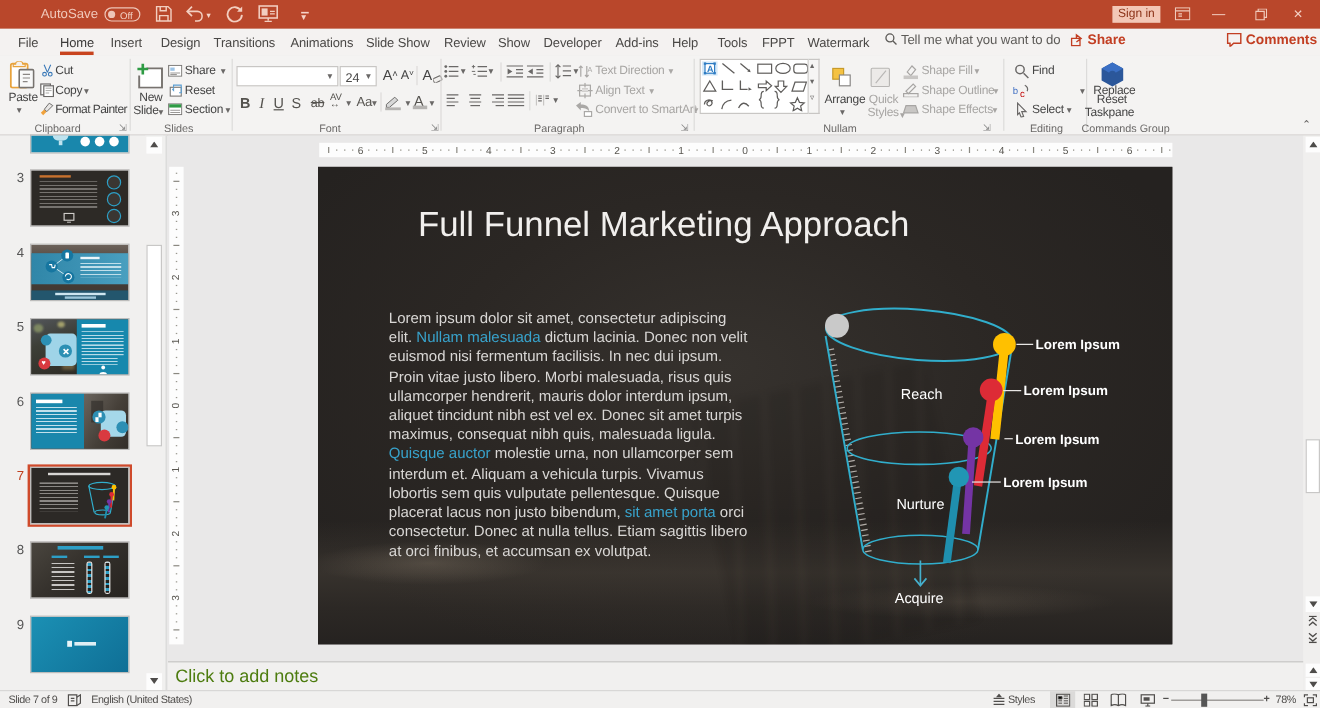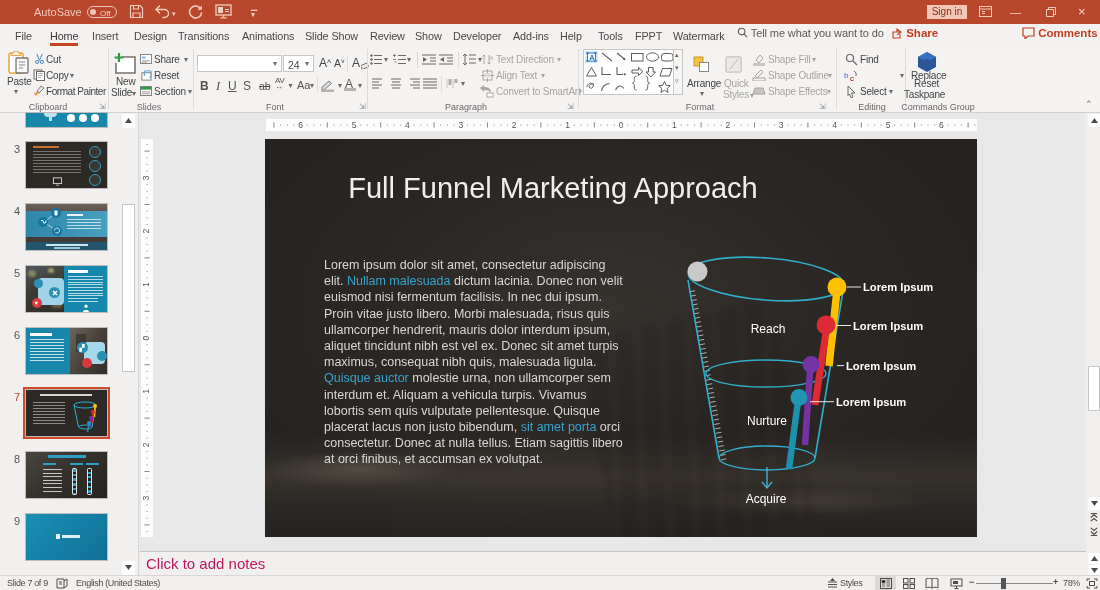--- a/index.html
+++ b/index.html
@@ -24,21 +24,21 @@
 .ric{position:absolute}
 #thumbs{position:absolute;left:0;top:113px;width:139px;height:462px;background:#f1f0ef;border-right:1px solid #d8d7d6}
 .thumb{position:absolute;left:26px;width:81px;height:46px;background:#333;outline:1px solid #bdbcbb;overflow:hidden}
 .tnum{position:absolute;left:6px;font-size:11px;color:#555;width:14px;text-align:right}
 #main{position:absolute;left:140px;top:113px;width:946px;height:438px;background:#e9e8e8}
 #hruler{position:absolute;left:266px;top:119px;width:711px;height:12px;background:#fdfdfd}
 #vruler{position:absolute;left:141px;top:139px;width:12px;height:398px;background:#fdfdfd}
 #slide{position:absolute;left:265px;top:139px;width:712px;height:398px;background:#282523;overflow:hidden}
 #vscroll{position:absolute;left:1086px;top:113px;width:14px;height:462px;background:#f0efee}
 #notes{position:absolute;left:140px;top:551px;width:946px;height:24px;background:#f1f0ef;border-top:1px solid #c6c5c4}
-#notes .nt{position:absolute;left:6px;top:3px;font-size:15px;color:#be185d}
+#notes .nt{position:absolute;left:6px;top:3px;font-size:15px;color:#4d7c0f}
 #status{position:absolute;left:0;top:575px;width:1100px;height:15px;background:#f1f0ef;border-top:1px solid #d8d7d6;font-size:9px;letter-spacing:-.35px;color:#504e4c}
 </style></head><body>
 
 <div id="titlebar">
   <span class="t" style="left:34px;font-size:11px;color:#f0c9bb">AutoSave</span>
   <span class="pill">
       <span class="dot"></span>
       <span class="off">Off</span>
     </span>
   <svg class="abs" style="left:129px;top:4px" width="15" height="15" viewBox="0 0 15 15">
@@ -292,21 +292,21 @@
   <path d="M2 36c0-3.5 4.5-5 6-2.5s-2 5-3.5 3 2-4.5 4.5-3.5" stroke-width="1"></path>
     <path d="M16.5 40c.5-4 3.5-7 8-7.5" stroke-width="1.1"></path>
     <path d="M30.5 39c2.5-5 5.5-5 8.5-1.5" stroke-width="1.1"></path>
   <path d="M51.5 30.5c-2 0-2.2 1.5-2.2 3.5s.2 3.5-1.8 4c2 .5 1.8 2 1.8 4s.2 3.5 2.2 3.5" stroke-width="1" transform="translate(0 -3.2) scale(1 .93)"></path>
   <path d="M60.5 30.5c2 0 2.2 1.5 2.2 3.5s-.2 3.5 1.8 4c-2 .5-1.8 2-1.8 4s-.2 3.5-2.2 3.5" stroke-width="1" transform="translate(0 -3.2) scale(1 .93)"></path>
   <path d="M79.5 30.5l1.7 3.8 4 .4-3 2.7.9 4-3.6-2.2-3.6 2.2.9-4-3-2.7 4-.4z"></path>
 </svg>
 <span class="abs" style="left:675px;top:51px;font-size:7px;color:#6a6867">▴</span>
 <span class="abs" style="left:675px;top:64px;font-size:7px;color:#6a6867">▾</span>
 <span class="abs" style="left:675px;top:77px;font-size:7px;color:#6a6867">▿</span>
-<span class="glabel" style="left:700px">Format</span>
+<span class="glabel" style="left:700px">Nullam</span>
 <span class="launcher" style="left:819px">⇲</span>
 <span class="gsep" style="left:836px"></span>
 
 <svg class="ric" style="left:693px;top:56px" width="20" height="18" viewBox="0 0 20 18">
     <rect x="1" y="1" width="9" height="9" fill="#f5c242" stroke="#c79a2a"></rect>
     <rect x="6.5" y="6.5" width="9" height="9" fill="#fff" stroke="#8a8886"></rect>
   </svg>
 <span class="rtxt" style="left:687px;top:77.5px">Arrange</span>
 <span class="car abs" style="left:700px;top:89px">▾</span>
 <svg class="ric" style="left:725px;top:55px" width="20" height="19" viewBox="0 0 21 20">

